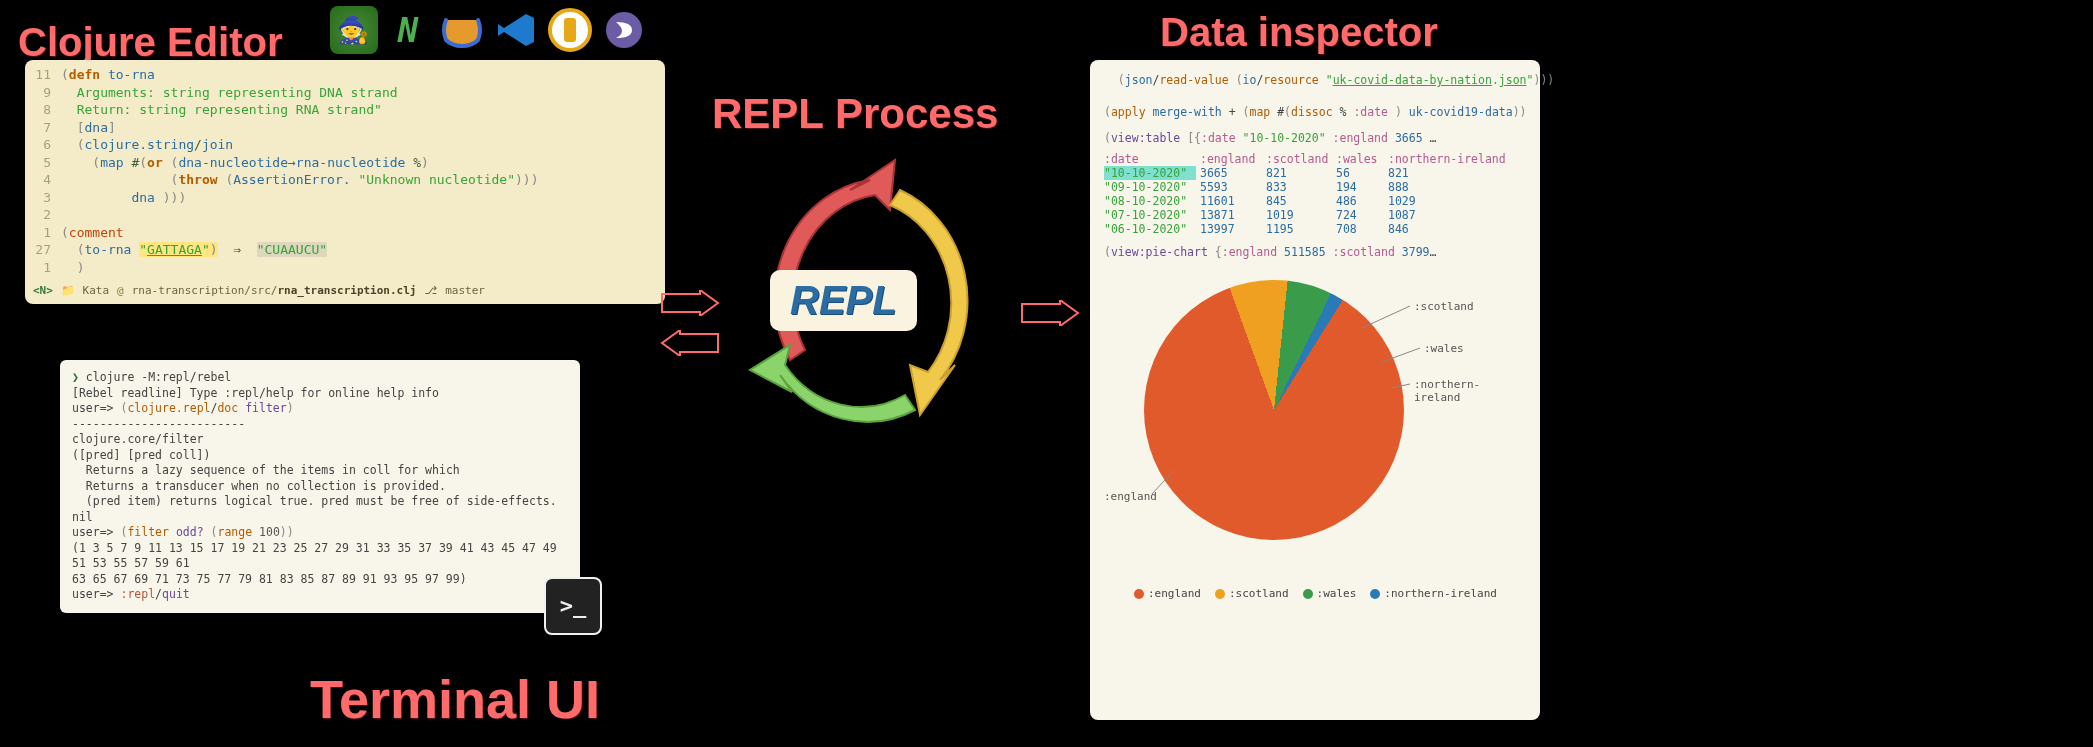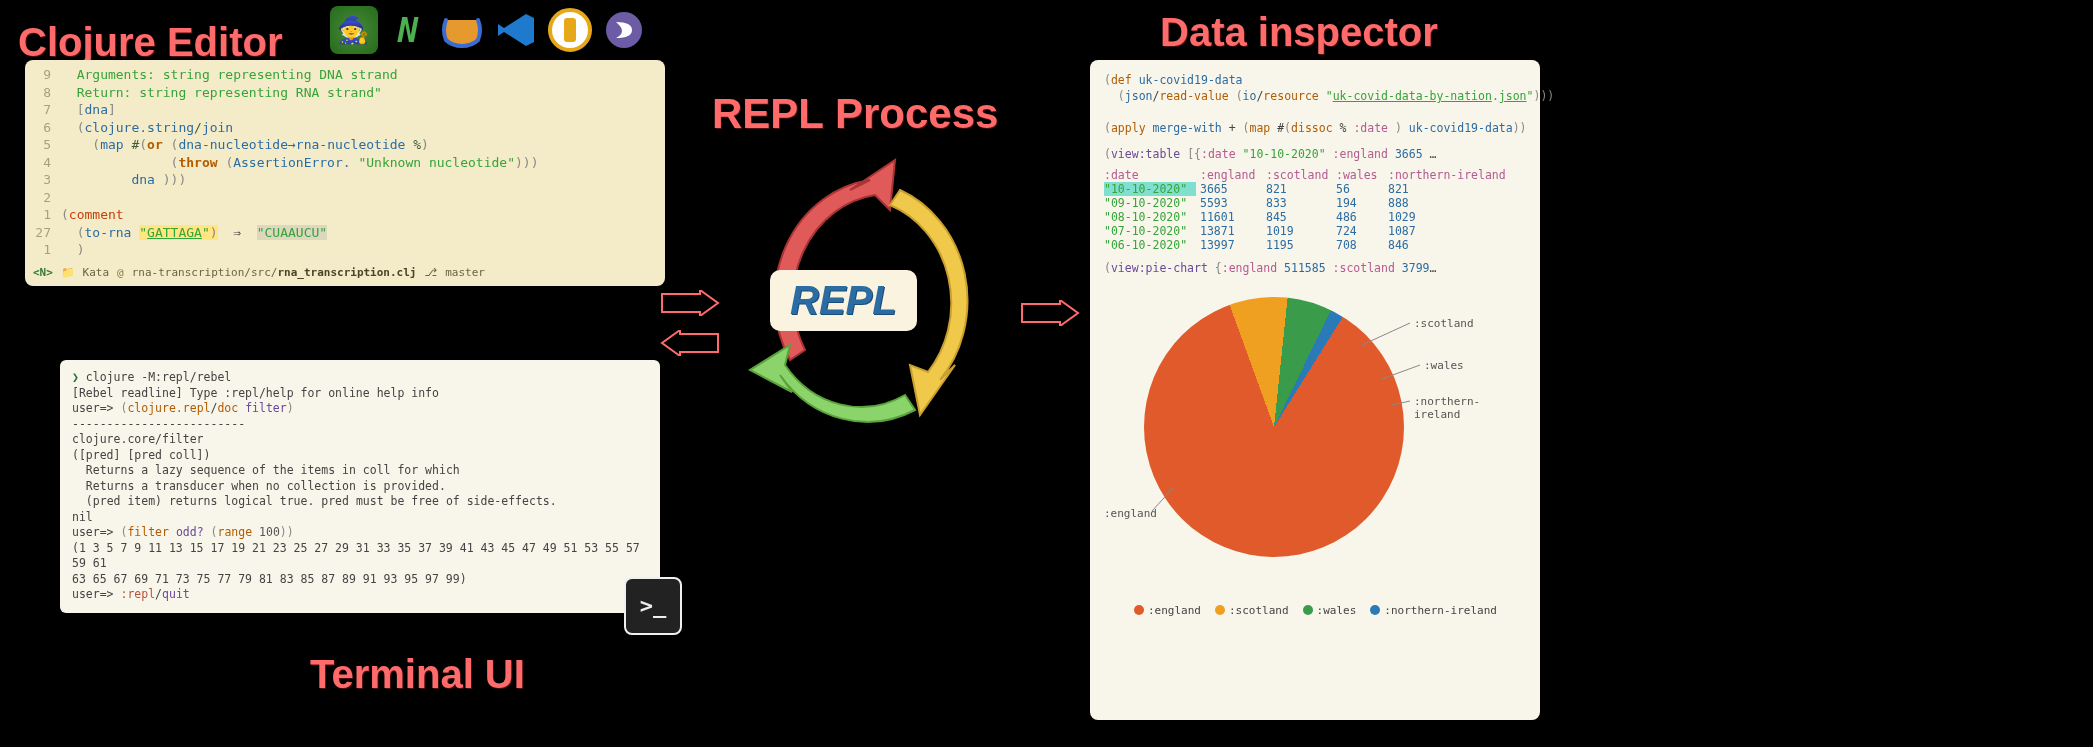--- a/index.html
+++ b/index.html
@@ -14,21 +14,21 @@
   .section-title {
     font-family: 'Arial Black', 'Helvetica', sans-serif;
     font-weight: 900;
     font-size: 40px;
     color: #ff6b6b;
     text-shadow: 1px 1px 0 #4a1212;
     position: absolute;
   }
   .title-editor { top: 8px; left: 18px; margin-top: 12px; }
   .title-repl { top: 90px; left: 712px; font-size: 42px; }
-  .title-terminal { top: 652px; left: 310px; font-size: 40px; }
+  .title-terminal { top: 668px; left: 310px; font-size: 54px; }
   .title-inspector { top: 10px; left: 1160px; }
 
   
   .editor-panel {
     position: absolute;
     top: 60px;
     left: 25px;
     width: 640px;
     background: #f4ecc8;
     border-radius: 8px;
@@ -70,21 +70,21 @@
     align-items: center;
   }
   .status-badge { color: #6c6440; }
   .status-strong { font-weight: bold; color: #4a4428; }
 
   
   .terminal-panel {
     position: absolute;
     top: 360px;
     left: 60px;
-    width: 600px;
+    width: 520px;
     background: #f8f5ea;
     border-radius: 6px;
     font-size: 11.5px;
     padding: 10px 12px;
     color: #444;
     line-height: 1.35;
   }
   .term-line { white-space: pre-wrap; }
   .t-prompt { color: #2b6a2b; }
   .t-fn { color: #b35c00; }
@@ -257,20 +257,24 @@
   <div class="logo">
     <svg width="40" height="40" viewBox="0 0 40 40">
         <circle cx="20" cy="20" r="18" fill="#6b5ca5"></circle>
         <path d="M12 12 Q28 12 28 20 Q28 28 12 28 Q24 22 12 12" fill="#fff"></path>
       </svg>
   </div>
 </div>
 
 <div class="editor-panel">
   <div id="editor-code">
+      <div class="code-line">
+        <span class="gutter">11</span>
+        <span class="code"><span class="c-paren">(</span><span class="c-def">defn</span> <span class="c-sym">to-rna</span></span>
+      </div>
       <div class="code-line">
         <span class="gutter">9</span>
         <span class="code">  <span class="c-str">Arguments: string representing DNA strand</span></span>
       </div>
       <div class="code-line">
         <span class="gutter">8</span>
         <span class="code">  <span class="c-str">Return: string representing RNA strand"</span></span>
       </div>
       <div class="code-line">
         <span class="gutter">7</span>
@@ -357,21 +361,20 @@
 </svg>
 <svg class="flow-arrow" style="top:330px;left:660px;transform:scaleX(-1)" viewBox="0 0 60 26">
   <path d="M2 4 L40 4 L40 0 L58 13 L40 26 L40 22 L2 22 Z" fill="none" stroke="#ff6b6b" stroke-width="2"></path>
 </svg>
 <svg class="flow-arrow" style="top:300px;left:1020px" viewBox="0 0 60 26">
   <path d="M2 4 L40 4 L40 0 L58 13 L40 26 L40 22 L2 22 Z" fill="none" stroke="#ff6b6b" stroke-width="2"></path>
 </svg>
 
 <div class="inspector-panel">
   <div id="insp-def">
-      <div class="insp-line"><span class="i-paren">(</span><span class="i-def">def</span> <span class="i-sym">uk-covid19-data</span></div>
       <div class="insp-line">  <span class="i-paren">(</span><span class="i-sym">json</span>/<span class="i-orange">read-value</span> <span class="i-paren">(</span><span class="i-sym">io</span>/<span class="i-orange">resource</span> <span class="i-str">"<span class="underline">uk-covid-data-by-nation</span>.<span class="underline">json</span>"</span><span class="i-paren">)))</span></div>
       <div class="insp-line">&nbsp;</div>
       <div class="insp-line"><span class="i-paren">(</span><span class="i-orange">apply</span> <span class="i-sym">merge-with</span> + <span class="i-paren">(</span><span class="i-orange">map</span> #<span class="i-paren">(</span><span class="i-orange">dissoc</span> % <span class="i-kw">:date</span> <span class="i-paren">)</span> <span class="i-sym">uk-covid19-data</span><span class="i-paren">))</span></div>
     </div>
 
   <div style="height:10px"></div>
   <div class="insp-line"><span class="i-paren">(</span><span class="i-purple">view:table</span> <span class="i-paren">[{</span><span class="i-kw">:date</span> <span class="i-str">"10-10-2020"</span> <span class="i-kw">:england</span> <span class="i-num">3665</span> …</div>
   <div class="insp-table">
     <div class="insp-row">
       <span class="insp-cell cell-date cell-hdr">:date</span>

